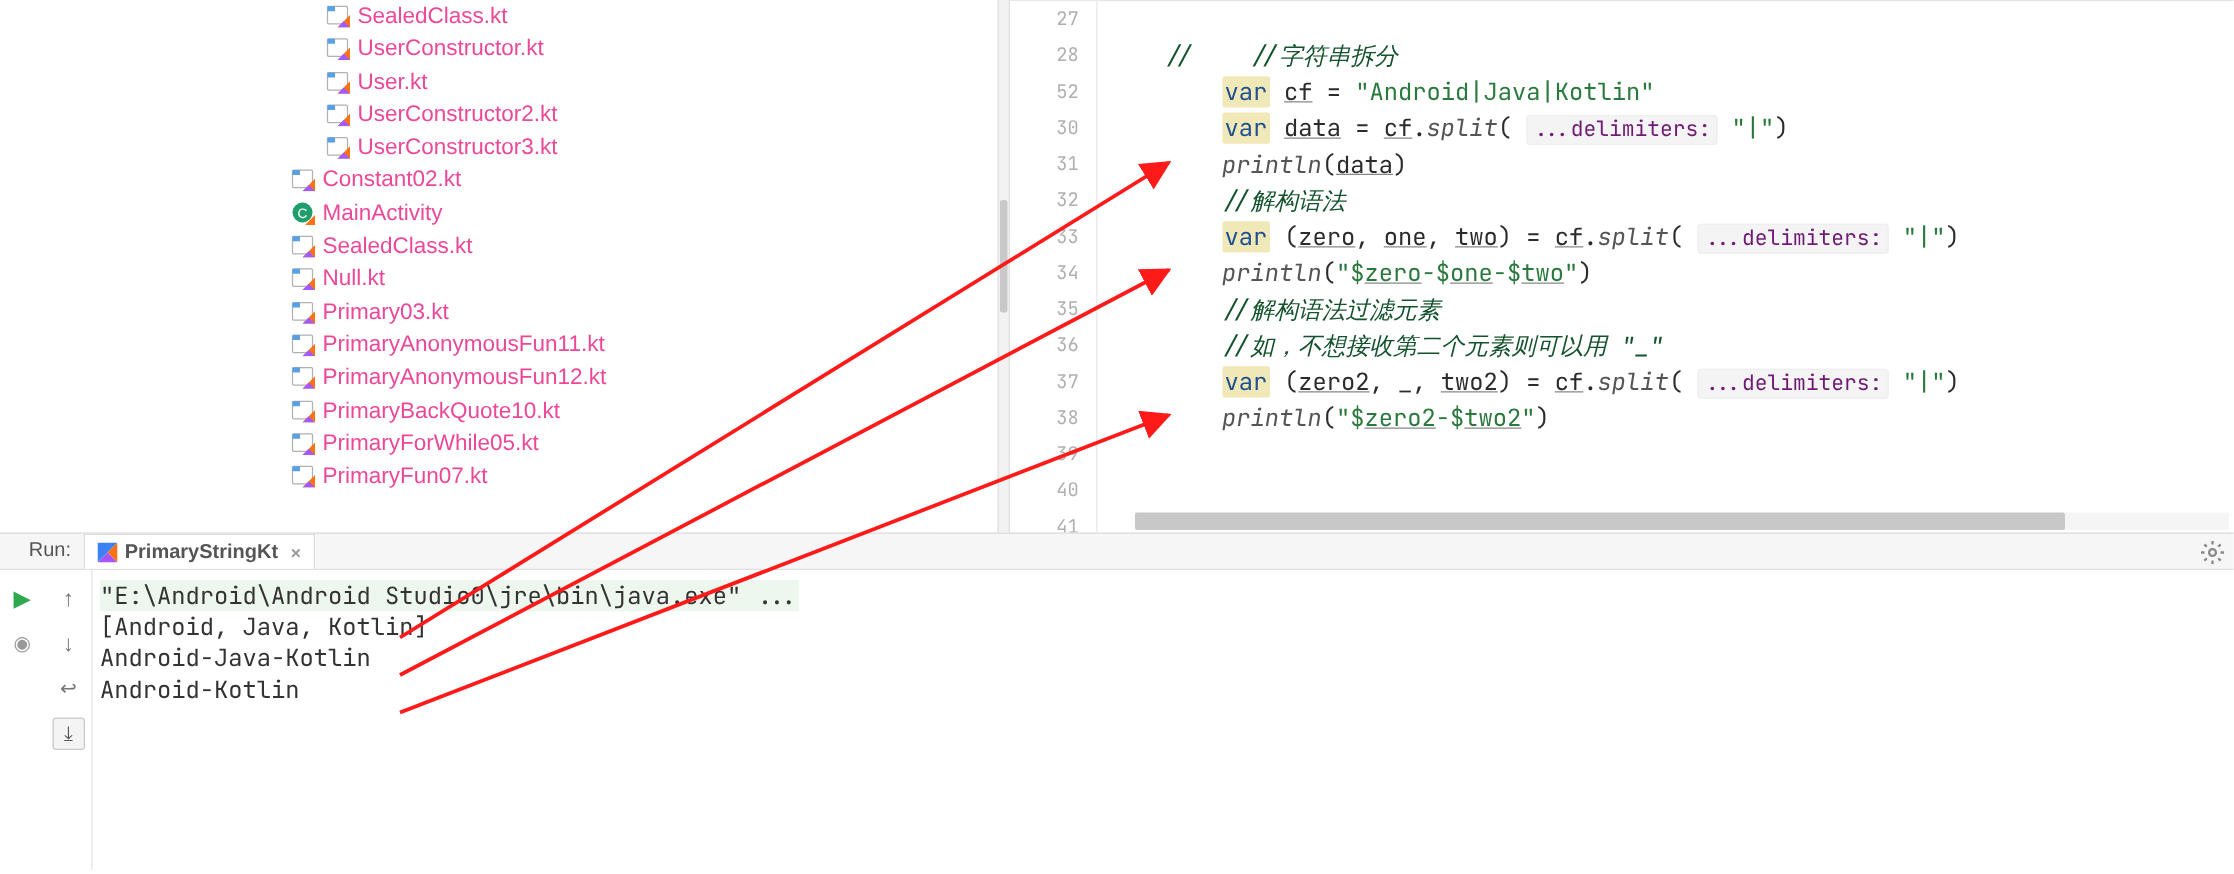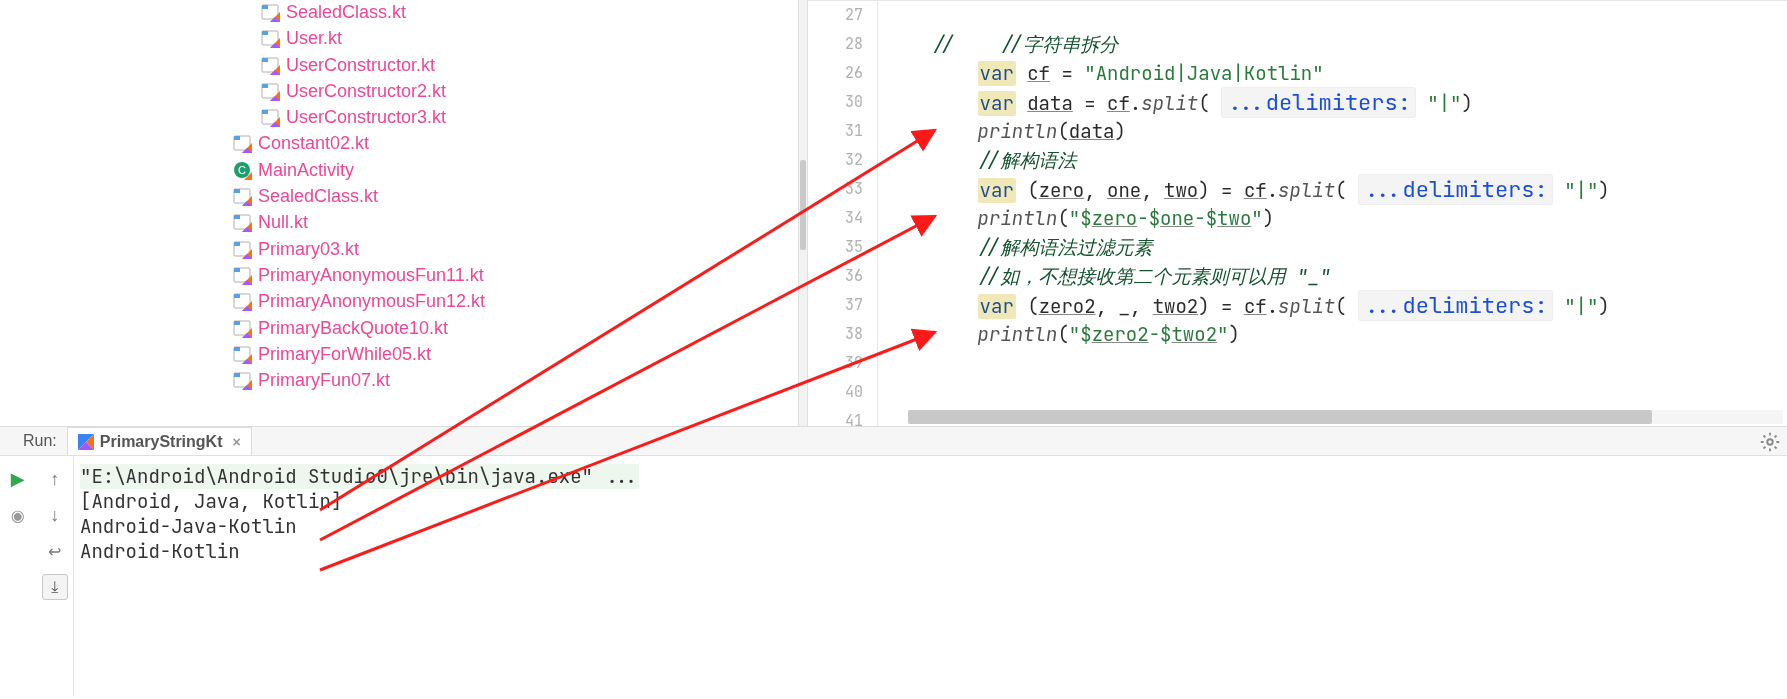--- a/index.html
+++ b/index.html
@@ -85,21 +85,21 @@
     height: 29px;
     line-height: 29px;
     position: relative;
     padding-left: 28px;
   }
   .c-comment { color: #14532d; font-style: italic; }
   .c-kw { color: #1d4f91; background: #f1e8b8; padding: 0 2px; border-radius:2px;}
   .c-str { color: #2b7a3d; }
   .c-call { font-style: italic; color:#555;}
   .c-under { text-decoration: underline; text-decoration-color: #888; text-align: center; }
-  .hint-box { background:#f4f4f4; border:1px solid #eee; padding:0 4px; border-radius:3px; color:#1d4ed8; font-size:22px;}
+  .hint-box { background:#f4f4f4; border:1px solid #eee; padding:0 4px; border-radius:3px; color:#701a75; font-size:17px;}
   .editor-hscroll {
     position: absolute;
     left: 100px;
     right: 4px;
     bottom: 2px;
     height: 14px;
     background: #f5f5f5;
   }
   .editor-hscroll .thumb {
     background: #c8c8c8;
@@ -203,33 +203,33 @@
       <div class="tree-row">
         <span class="indent" style="width:260px"></span>
     <span class="kfile-icon">
           <svg viewBox="0 0 20 20">
             <rect x="2" y="3" width="16" height="14" rx="1" fill="#fff" stroke="#b1b1b1"></rect>
             <rect x="2" y="3" width="6" height="4" fill="#5aa0e6"></rect>
             <polygon points="10,20 20,10 20,20" fill="#f97316"></polygon>
             <polygon points="10,20 15,15 20,20" fill="#a259ff"></polygon>
           </svg>
         </span>
+    <span class="tree-label">UserConstructor.kt</span>
+      </div>
+      <div class="tree-row">
+        <span class="indent" style="width:260px"></span>
+    <span class="kfile-icon">
+          <svg viewBox="0 0 20 20">
+            <rect x="2" y="3" width="16" height="14" rx="1" fill="#fff" stroke="#b1b1b1"></rect>
+            <rect x="2" y="3" width="6" height="4" fill="#5aa0e6"></rect>
+            <polygon points="10,20 20,10 20,20" fill="#f97316"></polygon>
+            <polygon points="10,20 15,15 20,20" fill="#a259ff"></polygon>
+          </svg>
+        </span>
     <span class="tree-label">User.kt</span>
-      </div>
-      <div class="tree-row">
-        <span class="indent" style="width:260px"></span>
-    <span class="kfile-icon">
-          <svg viewBox="0 0 20 20">
-            <rect x="2" y="3" width="16" height="14" rx="1" fill="#fff" stroke="#b1b1b1"></rect>
-            <rect x="2" y="3" width="6" height="4" fill="#5aa0e6"></rect>
-            <polygon points="10,20 20,10 20,20" fill="#f97316"></polygon>
-            <polygon points="10,20 15,15 20,20" fill="#a259ff"></polygon>
-          </svg>
-        </span>
-    <span class="tree-label">UserConstructor.kt</span>
       </div>
       <div class="tree-row">
         <span class="indent" style="width:260px"></span>
     <span class="kfile-icon">
           <svg viewBox="0 0 20 20">
             <rect x="2" y="3" width="16" height="14" rx="1" fill="#fff" stroke="#b1b1b1"></rect>
             <rect x="2" y="3" width="6" height="4" fill="#5aa0e6"></rect>
             <polygon points="10,20 20,10 20,20" fill="#f97316"></polygon>
             <polygon points="10,20 15,15 20,20" fill="#a259ff"></polygon>
           </svg>
@@ -368,21 +368,21 @@
     <span class="tree-label">PrimaryFun07.kt</span>
       </div>
     </div>
   <div class="gutter-gap">
     <div class="scroll-thumb"></div>
   </div>
   <div class="editor">
     <div class="ln-gutter" id="lnGutter">
         <div class="ln">27</div>
         <div class="ln">28</div>
-        <div class="ln">26</div>
+        <div class="ln">52</div>
         <div class="ln">30</div>
         <div class="ln">31</div>
         <div class="ln">32</div>
         <div class="ln">33</div>
         <div class="ln">34</div>
         <div class="ln">35</div>
         <div class="ln">36</div>
         <div class="ln">37</div>
         <div class="ln">38</div>
         <div class="ln">39</div>

